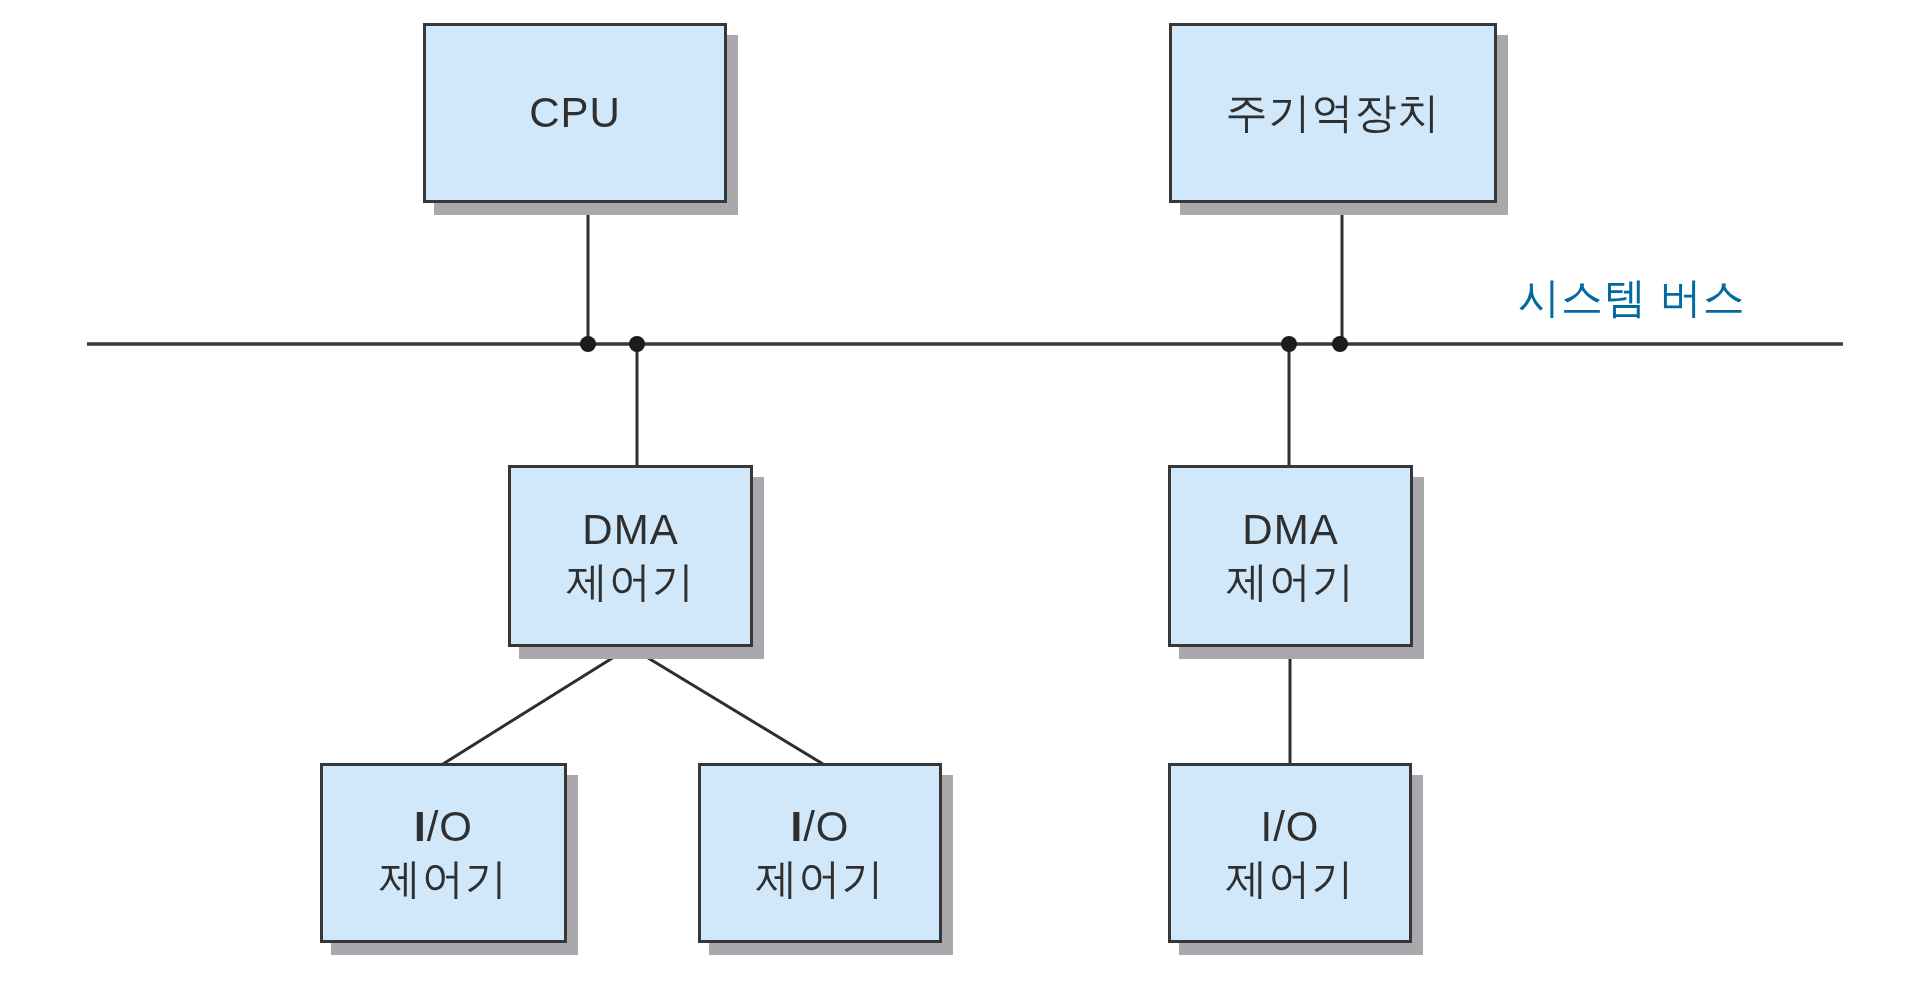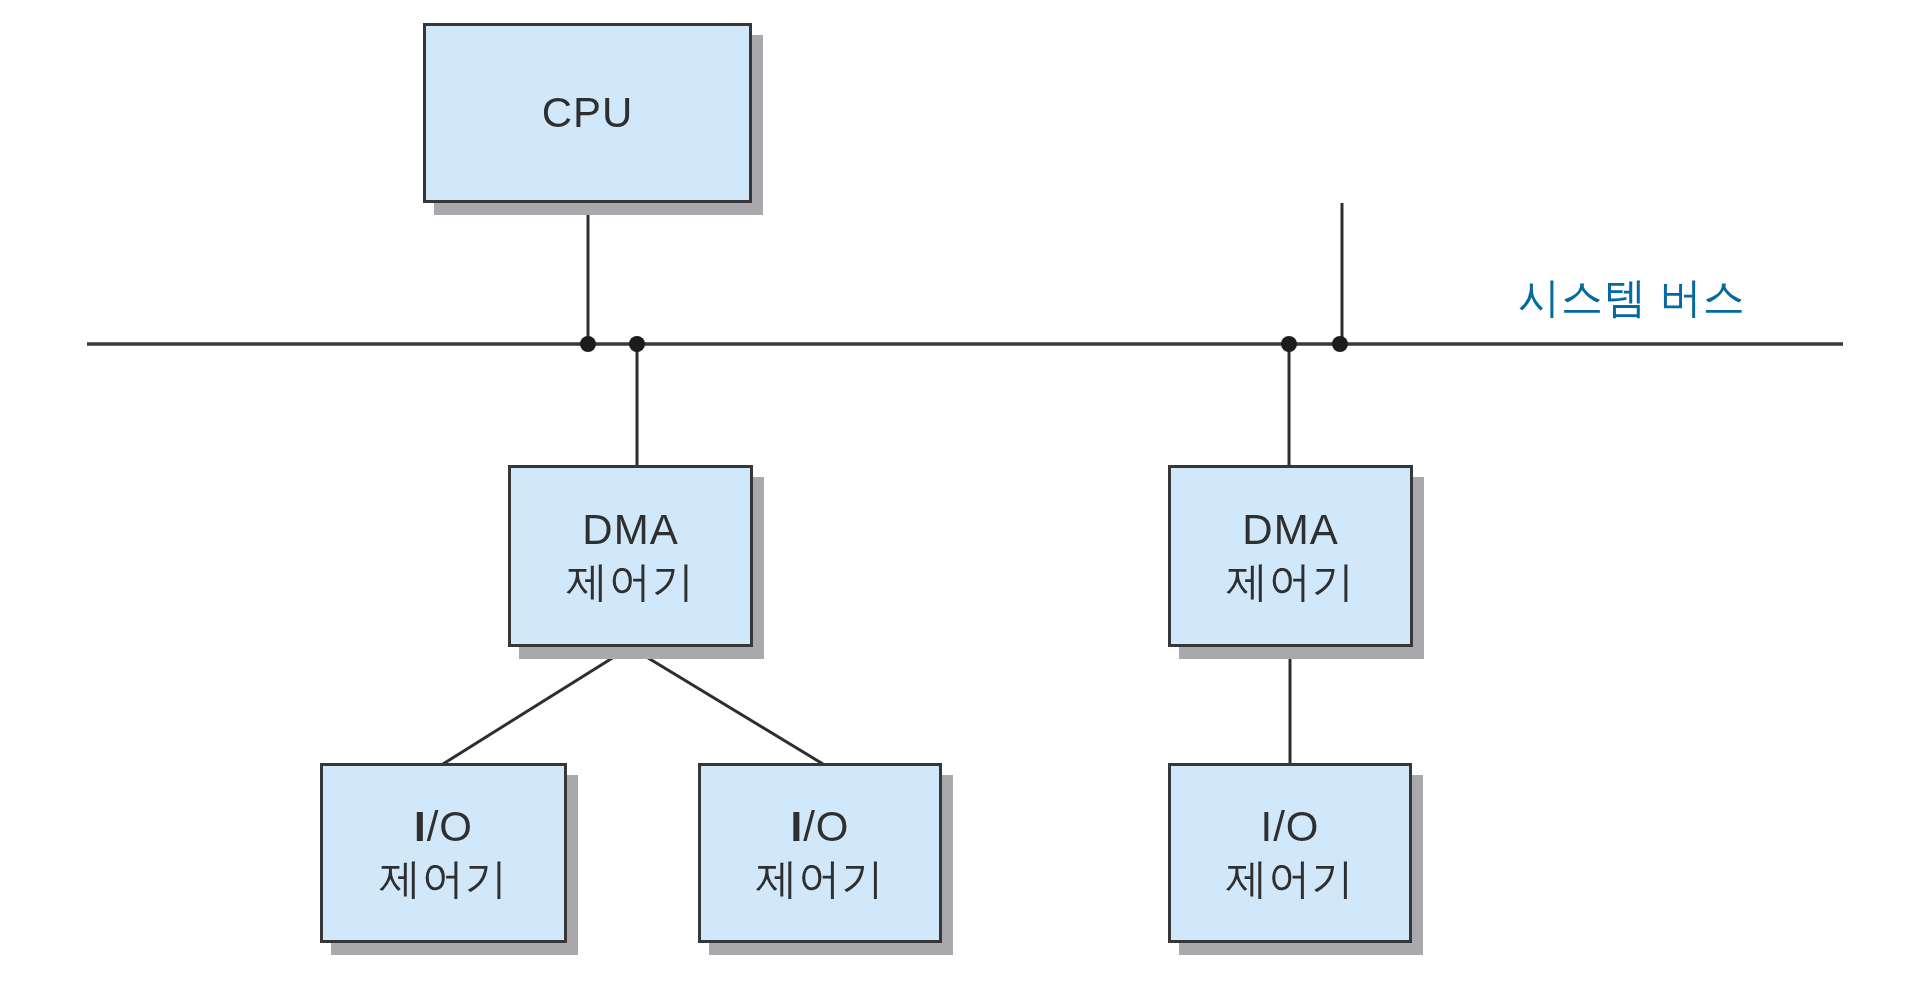--- a/index.html
+++ b/index.html
@@ -46,21 +46,21 @@
     justify-content: center;
     text-align: center;
     color: #2f2f2f;
     font-size: 42px;
     line-height: 52px;
     letter-spacing: 1px;
   }
   .node .line { display: block; }
   .bold { font-weight: bold; }
 
-  #node-cpu       { left: 423px;  top: 23px;  width: 329px; height: 180px; }
+  #node-cpu       { left: 423px;  top: 23px;  width: 304px; height: 180px; }
   #node-memory    { left: 1169px; top: 23px;  width: 328px; height: 180px; }
   #node-dma-left  { left: 508px;  top: 465px; width: 245px; height: 182px; }
   #node-dma-right { left: 1168px; top: 465px; width: 245px; height: 182px; }
   #node-io-left   { left: 320px;  top: 763px; width: 247px; height: 180px; }
   #node-io-middle { left: 698px;  top: 763px; width: 244px; height: 180px; }
   #node-io-right  { left: 1168px; top: 763px; width: 244px; height: 180px; }
 
   .bus-label {
     position: absolute;
     left: 1518px;
@@ -89,20 +89,23 @@
     <circle cx="588" cy="344" r="8"></circle>
     <circle cx="637" cy="344" r="8"></circle>
     <circle cx="1289" cy="344" r="8"></circle>
     <circle cx="1340" cy="344" r="8"></circle>
   </svg>
 
   <div class="node" id="node-cpu">
     <span class="line">CPU</span>
   </div>
 
+  <div class="node" id="node-memory">
+    <span class="line">주기억장치</span>
+  </div>
 
   <div class="node" id="node-dma-left">
     <span class="line">DMA</span>
     <span class="line">제어기</span>
   </div>
 
   <div class="node" id="node-dma-right">
     <span class="line">DMA</span>
     <span class="line">제어기</span>
   </div>

